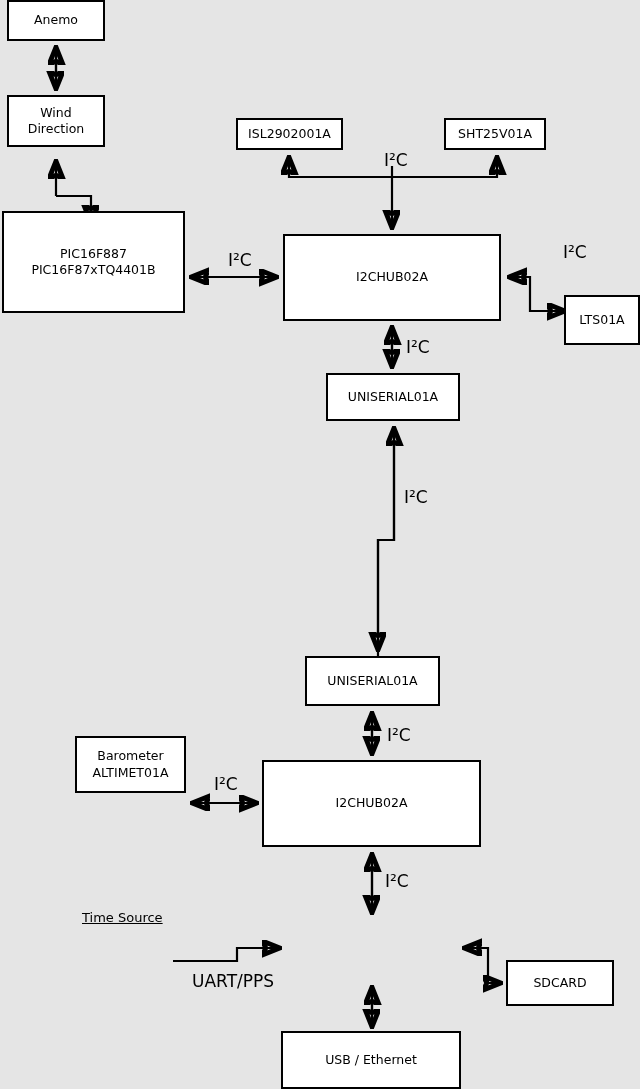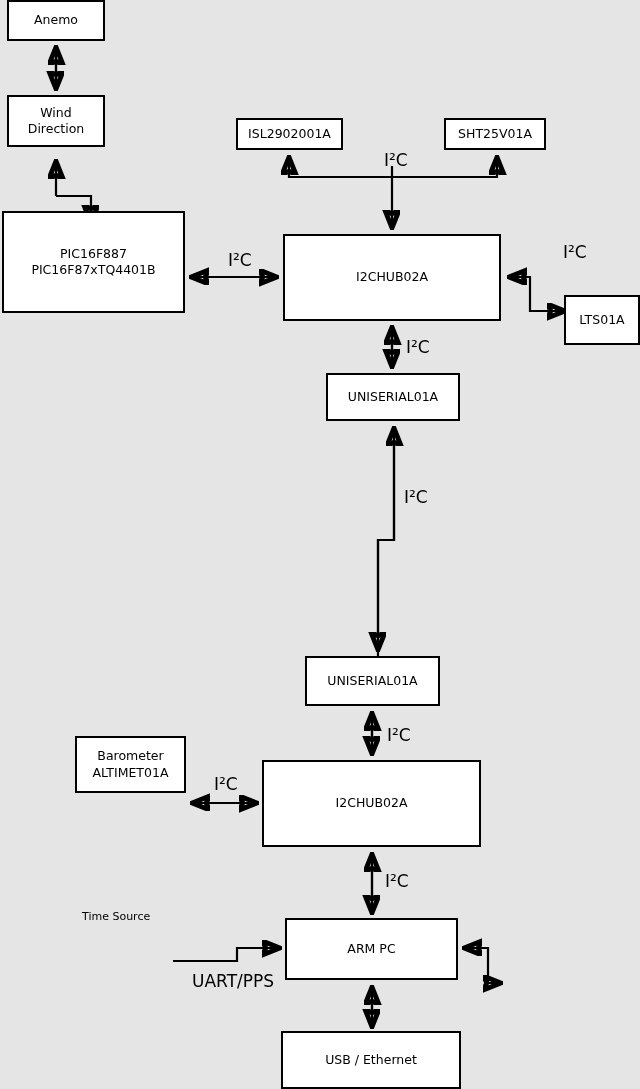--- a/index.html
+++ b/index.html
@@ -36,24 +36,25 @@
     color: #000000;
     font-size: 17px;
     line-height: 1;
     white-space: nowrap;
     z-index: 4;
     background: transparent;
   }
   .free-label {
     position: absolute;
     color: #000000;
-    font-size: 11px;
+    font-size: 13px;
     line-height: 1;
     white-space: nowrap;
     z-index: 4;
+    text-decoration: underline;
   }
   svg#wires {
     position: absolute;
     left: 0;
     top: 0;
     width: 640px;
     height: 1089px;
     z-index: 1;
     overflow: visible;
   }
@@ -156,24 +157,24 @@
   <div class="node" style="left:262px; top:760px; width:219px; height:87px;">
     <span>I2CHUB02A</span>
   </div>
 
   <div class="node" style="left:75px; top:736px; width:111px; height:57px;">
     <span>Barometer
 ALTIMET01A</span>
   </div>
 
 
-  <div class="node" style="left:285px; top:918px; width:173px; height:62px;">
-    <span>ARM PC</span>
+
+  <div class="node" style="left:506px; top:960px; width:108px; height:46px;">
+    <span>SDCARD</span>
   </div>
-
 
   <div class="node" style="left:281px; top:1031px; width:180px; height:58px;text-align:center;">
     <span>USB / Ethernet</span>
   </div>
 
   <div class="edge-label" style="left:228px; top:252px;">I²C</div>
 
   <div class="edge-label" style="left:384px; top:152px;">I²C</div>
 
   <div class="edge-label" style="left:563px; top:244px;">I²C</div>

